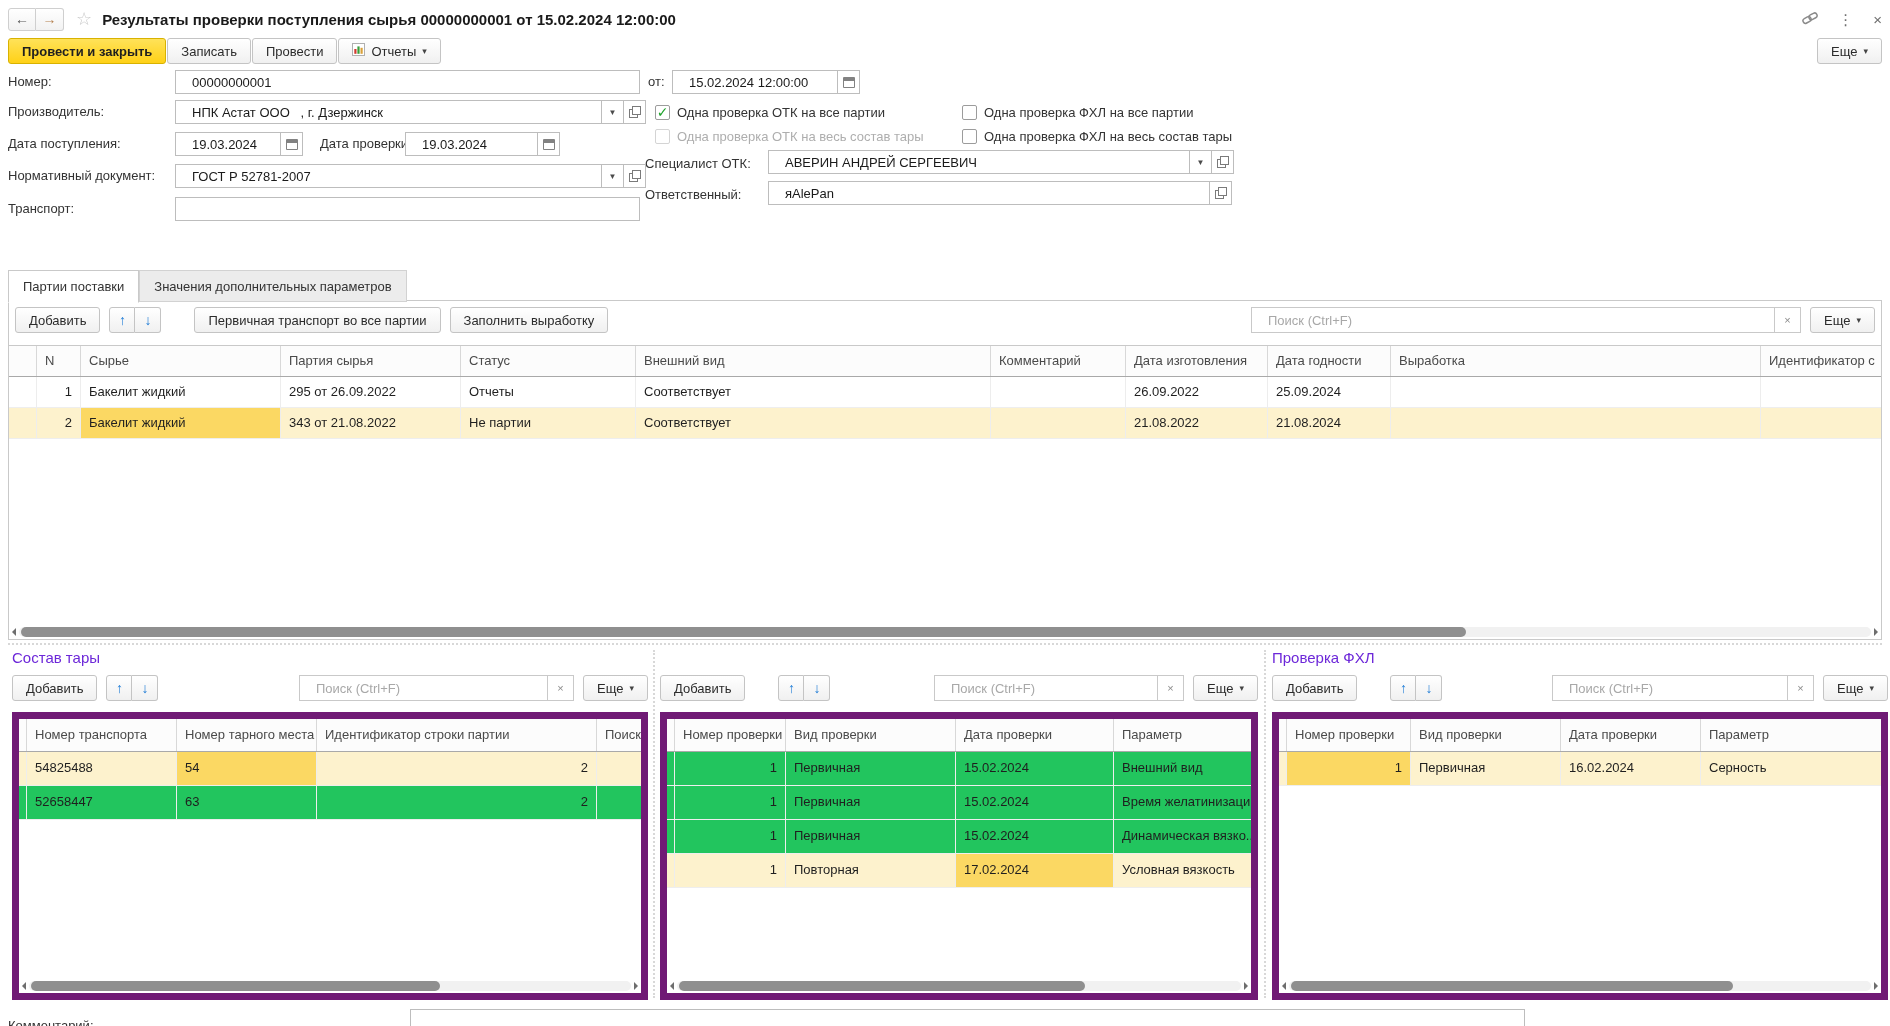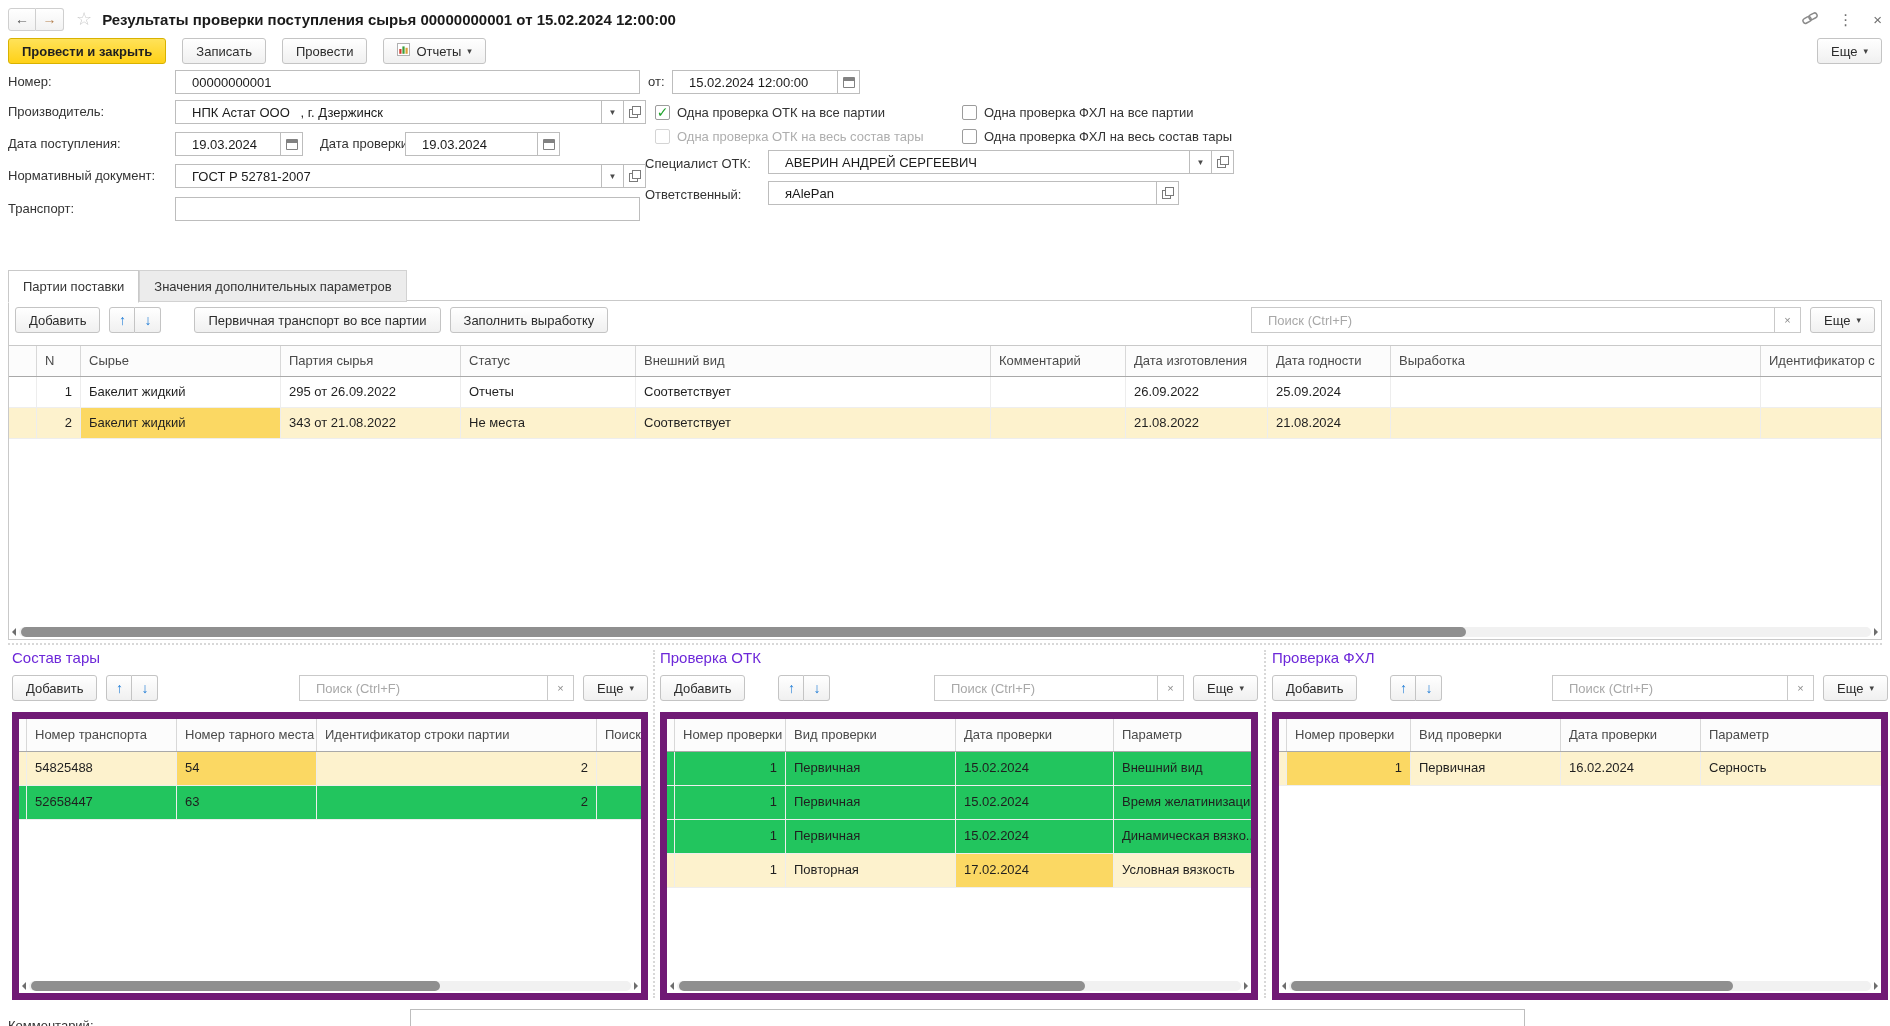--- a/index.html
+++ b/index.html
@@ -15,21 +15,21 @@
     display:flex;align-items:center;justify-content:center;font-size:14px;cursor:pointer;padding:0}
   .navbtn:first-child{border-radius:3px 0 0 3px}
   .navbtn:last-child{border-radius:0 3px 3px 0;border-left:none}
   .navbtn .bk{color:#555}
   .navbtn .fw{color:#b5814e}
   .star{margin-left:12px;font-size:18px;color:#c9c9c9;cursor:pointer}
   .ptitle-main{margin-left:10px;font-size:15px;font-weight:bold;color:#1a1a1a;white-space:nowrap}
   .winicons{margin-left:auto;display:flex;align-items:center;gap:20px}
   .winicons .wi{color:#6f6f6f;font-size:15px;cursor:pointer;line-height:15px}
   
-  .cmdbar{position:absolute;left:8px;top:37px;right:8px;height:28px;display:flex;align-items:center;gap:16px}
+  .cmdbar{position:absolute;left:8px;top:37px;right:8px;height:28px;display:flex;align-items:center;gap:1px}
   .btn{height:26px;border:1px solid #c4c4c4;border-radius:3px;background:linear-gradient(#fff,#f0f0f0);
     padding:0 13px;font-size:13px;color:#2b2b2b;display:inline-flex;align-items:center;gap:6px;
     cursor:pointer;white-space:nowrap;font-family:inherit}
   .btn-primary{background:linear-gradient(#ffe259,#ffd117);border:1px solid #d8b200;font-weight:bold;color:#1f1f1f}
   .caret{font-size:9px;color:#444;line-height:9px}
   .pushR{margin-left:auto}
   
   .flabel{position:absolute;line-height:24px;color:#333;white-space:nowrap}
   .flabel.dis{color:#aeaeae}
   .fg{position:absolute;display:flex;height:24px}
@@ -256,21 +256,21 @@
   <input class="inp" value="ГОСТ Р 52781-2007" style="">
   <span class="addon">
       <span class="sel-ar">▼</span>
     </span>
   <span class="addon">
       <span class="linkico"></span>
     </span>
 </div>
 
 <span class="flabel" style="left:645px;top:183px">Ответственный:</span>
-<div class="fg" style="left:768px;top:181px;width:411px">
+<div class="fg" style="left:768px;top:181px;width:464px">
   <input class="inp" value="яAlePan" style="">
   <span class="addon">
       <span class="linkico"></span>
     </span>
 </div>
 
 <span class="flabel" style="left:8px;top:197px">Транспорт:</span>
 <div class="fg" style="left:175px;top:197px;width:465px">
   <input class="inp" value="" style="">
 </div>
@@ -336,21 +336,21 @@
       <div class="td c7">26.09.2022</div>
       <div class="td c8">25.09.2024</div>
       <div class="td c9"></div>
       <div class="td c10"></div>
     </div>
     <div class="tr row sel">
       <div class="td cm"></div>
       <div class="td c1 num">2</div>
       <div class="td c2 selcell">Бакелит жидкий</div>
       <div class="td c3">343 от 21.08.2022</div>
-      <div class="td c4">Не места</div>
+      <div class="td c4">Не партии</div>
       <div class="td c5">Соответствует</div>
       <div class="td c6"></div>
       <div class="td c7">21.08.2022</div>
       <div class="td c8">21.08.2024</div>
       <div class="td c9"></div>
       <div class="td c10"></div>
     </div>
     <div class="filler"></div>
     <div class="hscroll">
       <span class="tri-l"></span>
@@ -418,21 +418,20 @@
       <span class="tri-l"></span>
       <div class="strack">
           <div class="sthumb" style="width:68%"></div>
         </div>
       <span class="tri-r"></span>
     </div>
   </div>
 </div>
 
 <div class="panel" style="left:660px;width:598px">
-  <div class="ptitle">Проверка ОТК</div>
   <div class="ptb">
     <button class="btn">
         <span>Добавить</span>
       </button>
     <div class="arrpair" style="margin-left:24px">
       <button class="arrbtn">
           <span class="bluearr">↑</span>
         </button>
       <button class="arrbtn">
           <span class="bluearr">↓</span>

